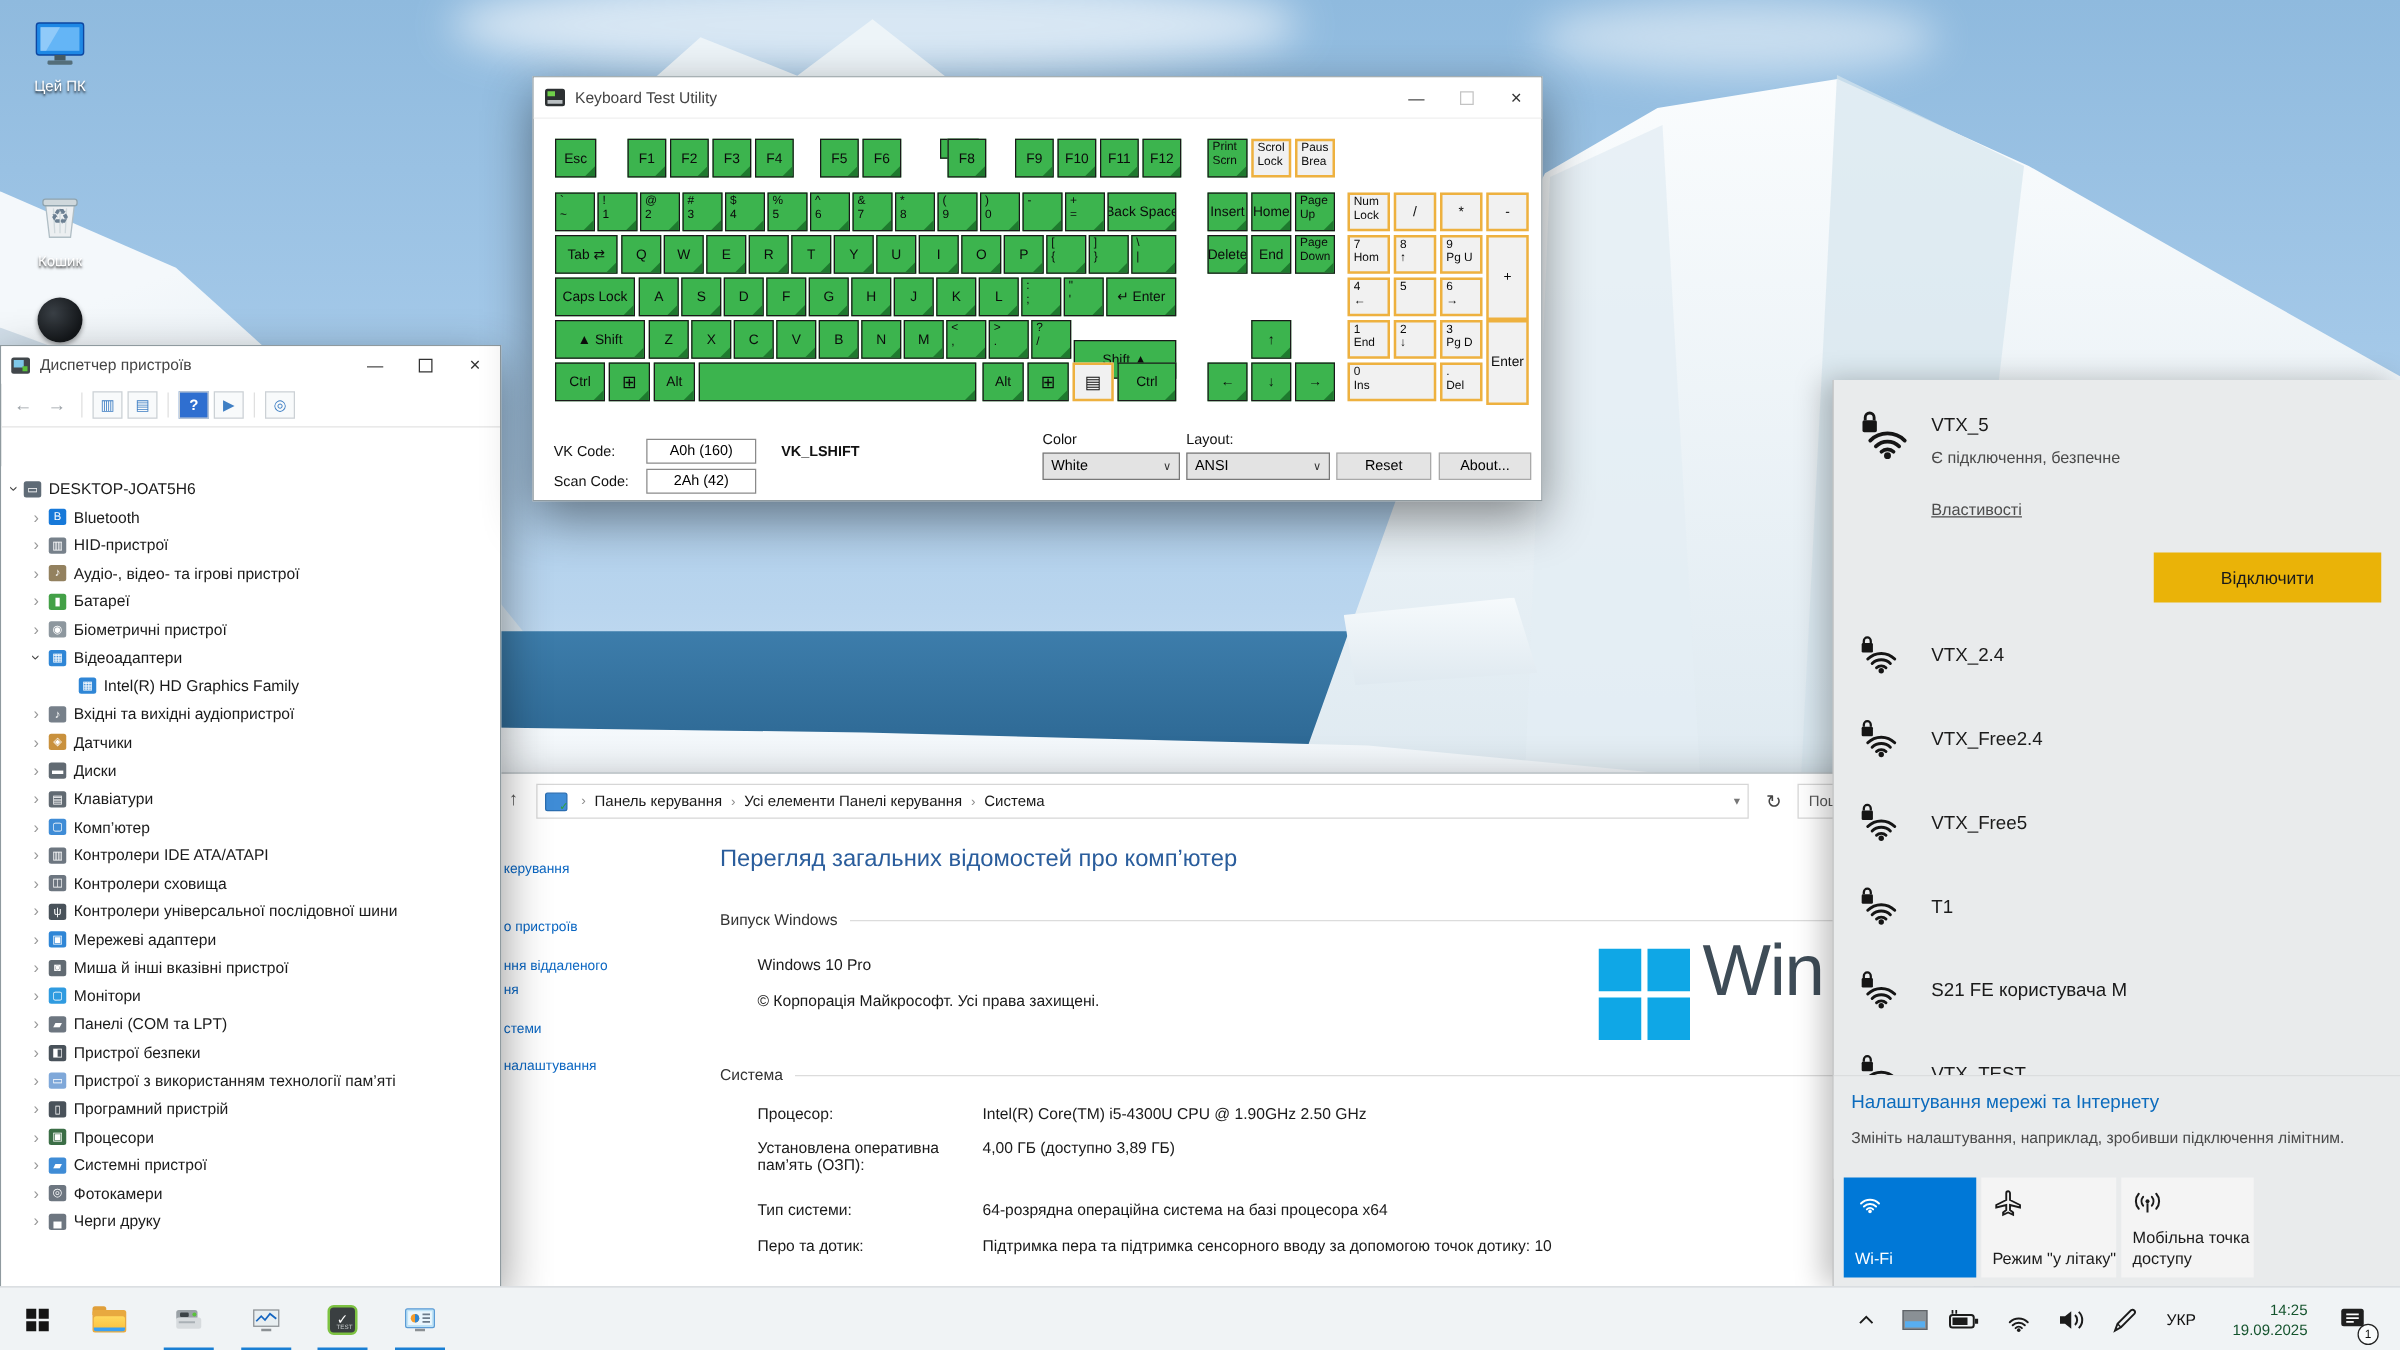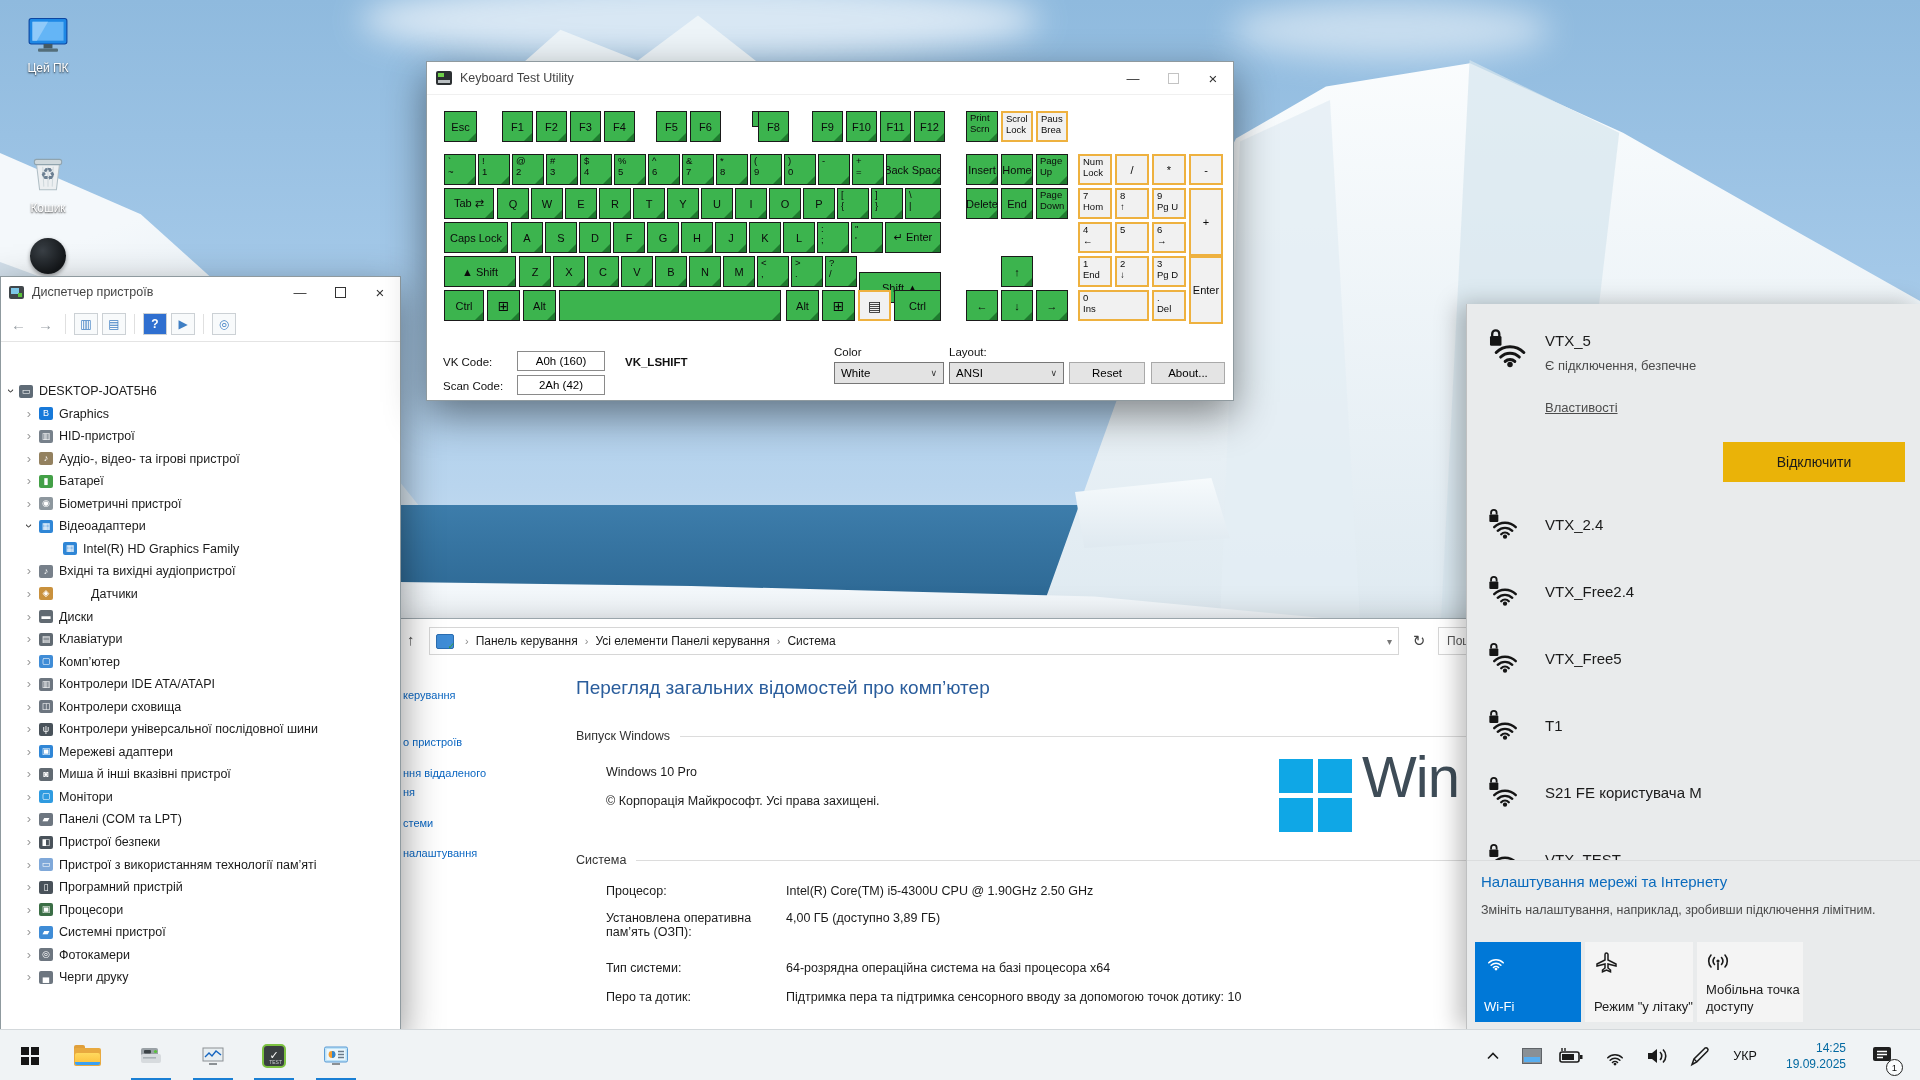--- a/index.html
+++ b/index.html
@@ -113,21 +113,21 @@
   .folder .back{position:absolute;left:0;top:0;width:11px;height:7px;background:#e09f3a;border-radius:2px 2px 0 0}
   .folder .body{position:absolute;left:0;top:3px;width:27px;height:18px;background:#e8a93f;border-radius:2px}
   .folder .front{position:absolute;left:1px;top:8px;width:25px;height:12px;background:linear-gradient(180deg,#ffd95e,#fcbe3a);border-radius:2px}
   .folder .clip{position:absolute;left:1px;top:17px;width:25px;height:3px;background:#3aa0f3;border-radius:0 0 2px 2px}
   .test-ic{width:24px;height:24px;background:#3a3f41;border:2px solid #7dc242;border-radius:5px;
      color:#fff;font-size:11px;display:flex;align-items:center;justify-content:center;position:relative;box-sizing:border-box}
   .test-ic i{position:absolute;right:2px;bottom:1px;font-style:normal;font-size:5px;color:#c9cdcf;letter-spacing:0}
   .tray-monitor{width:18px;height:14px;background:#8a9095;border:1px solid #5f6368;position:relative}
   .tray-monitor:after{content:"";position:absolute;left:1px;right:1px;bottom:1px;height:5px;background:#58aef0}
   .lang{font-size:12.5px;color:#111}
-  .clock{font-size:12px;color:#0369a1;text-align:right;line-height:16px}
+  .clock{font-size:12px;color:#14532d;text-align:right;line-height:16px}
   .badge{position:absolute;left:14px;top:14px;width:15px;height:15px;border-radius:50%;background:#fafcfd;
      border:1.4px solid #222;font-size:9.5px;color:#111;display:flex;align-items:center;justify-content:center}
   
   .desk-icon{position:absolute;width:76px;text-align:center;z-index:1}
   .desk-label{margin-top:3px;font-size:12px;color:#fff;text-shadow:0 1px 2px rgba(0,0,0,.85)}
   #icon-dark{position:absolute;left:30px;top:238px;width:36px;height:36px;border-radius:50%;z-index:1;
      background:radial-gradient(circle at 35% 35%,#3a4046,#14171a 70%);box-shadow:0 2px 4px rgba(0,0,0,.4)}
   .binglyph{position:absolute;left:0;right:0;top:12px;font-size:17px;color:#6b7f92}
 </style>
 </head>
@@ -263,21 +263,21 @@
   </div>
   <div id="dm-tree">
       <div class="tree-row" style="top: 7px;">
         <span class="tree-arrow open" style="left: 4px;">›</span>
         <span class="tree-ic" style="left: 18px; background: rgb(95, 107, 118);">▭</span>
         <span class="tree-label" style="left: 38px;">DESKTOP-JOAT5H6</span>
       </div>
       <div class="tree-row" style="top: 29.55px;">
         <span class="tree-arrow" style="left: 22px;">›</span>
         <span class="tree-ic" style="left: 38px; background: rgb(23, 121, 217);">B</span>
-        <span class="tree-label" style="left: 58px;">Graphics</span>
+        <span class="tree-label" style="left: 58px;">Bluetooth</span>
       </div>
       <div class="tree-row" style="top: 52.1px;">
         <span class="tree-arrow" style="left: 22px;">›</span>
         <span class="tree-ic" style="left: 38px; background: rgb(119, 129, 139);">▥</span>
         <span class="tree-label" style="left: 58px;">HID-пристрої</span>
       </div>
       <div class="tree-row" style="top: 74.65px;">
         <span class="tree-arrow" style="left: 22px;">›</span>
         <span class="tree-ic" style="left: 38px; background: rgb(147, 129, 95);">♪</span>
         <span class="tree-label" style="left: 58px;">Аудіо-, відео- та ігрові пристрої</span>
@@ -302,21 +302,21 @@
         <span class="tree-label" style="left: 82px;">Intel(R) HD Graphics Family</span>
       </div>
       <div class="tree-row" style="top: 187.4px;">
         <span class="tree-arrow" style="left: 22px;">›</span>
         <span class="tree-ic" style="left: 38px; background: rgb(119, 128, 138);">♪</span>
         <span class="tree-label" style="left: 58px;">Вхідні та вихідні аудіопристрої</span>
       </div>
       <div class="tree-row" style="top: 209.95px;">
         <span class="tree-arrow" style="left: 22px;">›</span>
         <span class="tree-ic" style="left: 38px; background: rgb(201, 145, 61);">◈</span>
-        <span class="tree-label" style="left: 58px; margin-left: 32px;">Датчики</span>
+        <span class="tree-label" style="left: 58px;">Датчики</span>
       </div>
       <div class="tree-row" style="top: 232.5px;">
         <span class="tree-arrow" style="left: 22px;">›</span>
         <span class="tree-ic" style="left: 38px; background: rgb(97, 106, 114);">▬</span>
         <span class="tree-label" style="left: 58px;">Диски</span>
       </div>
       <div class="tree-row" style="top: 255.05px;">
         <span class="tree-arrow" style="left: 22px;">›</span>
         <span class="tree-ic" style="left: 38px; background: rgb(97, 106, 114);">▤</span>
         <span class="tree-label" style="left: 58px;">Клавіатури</span>

